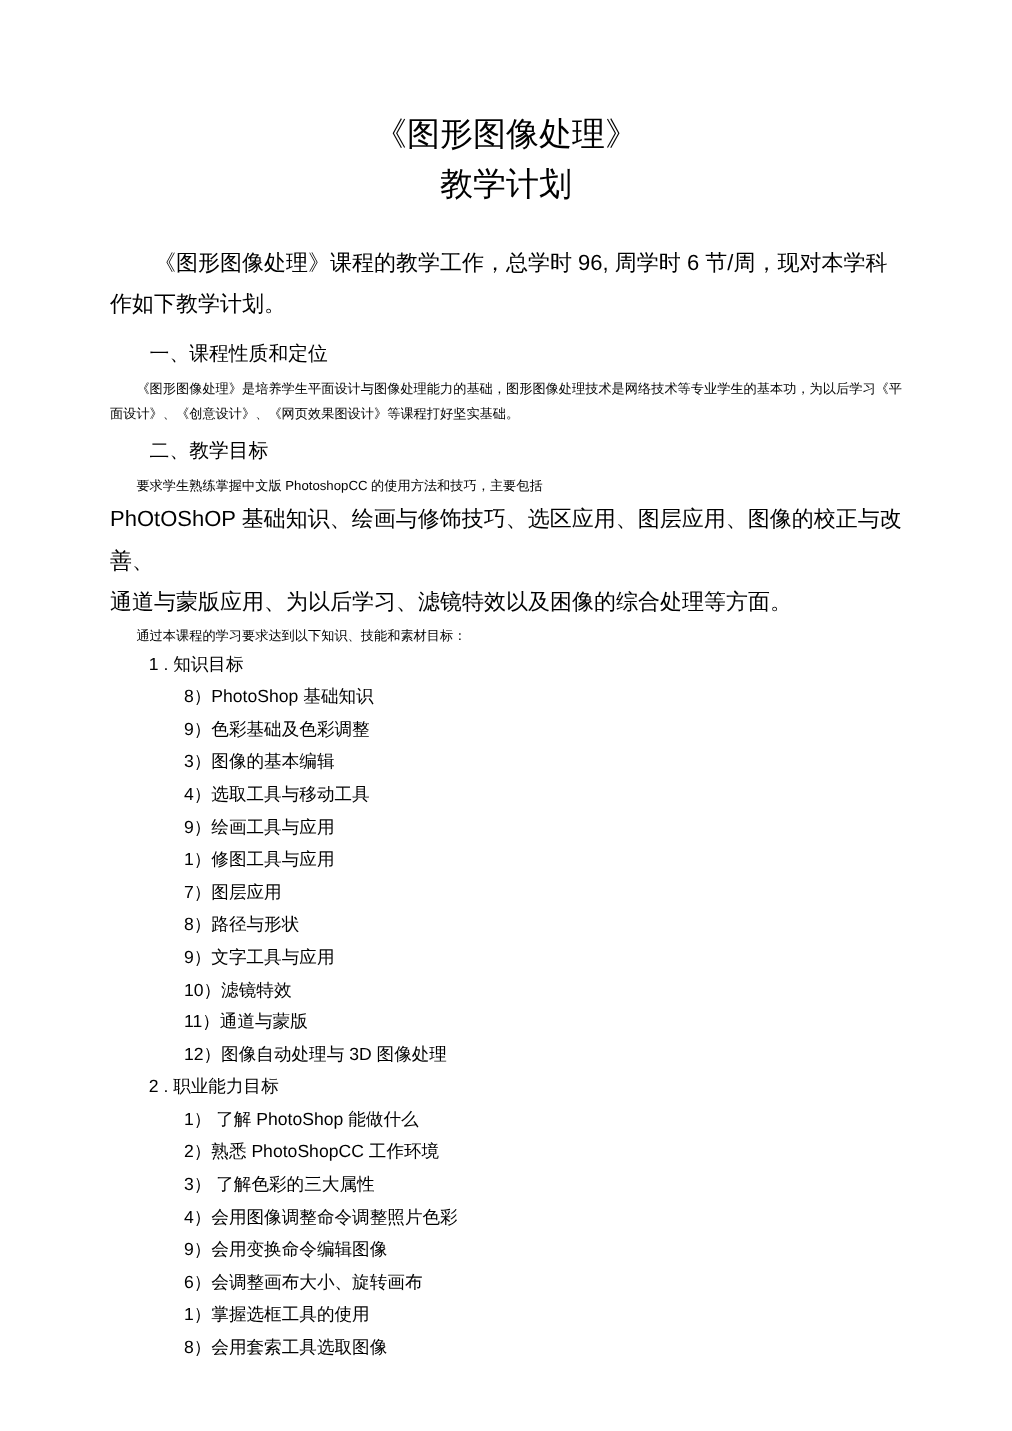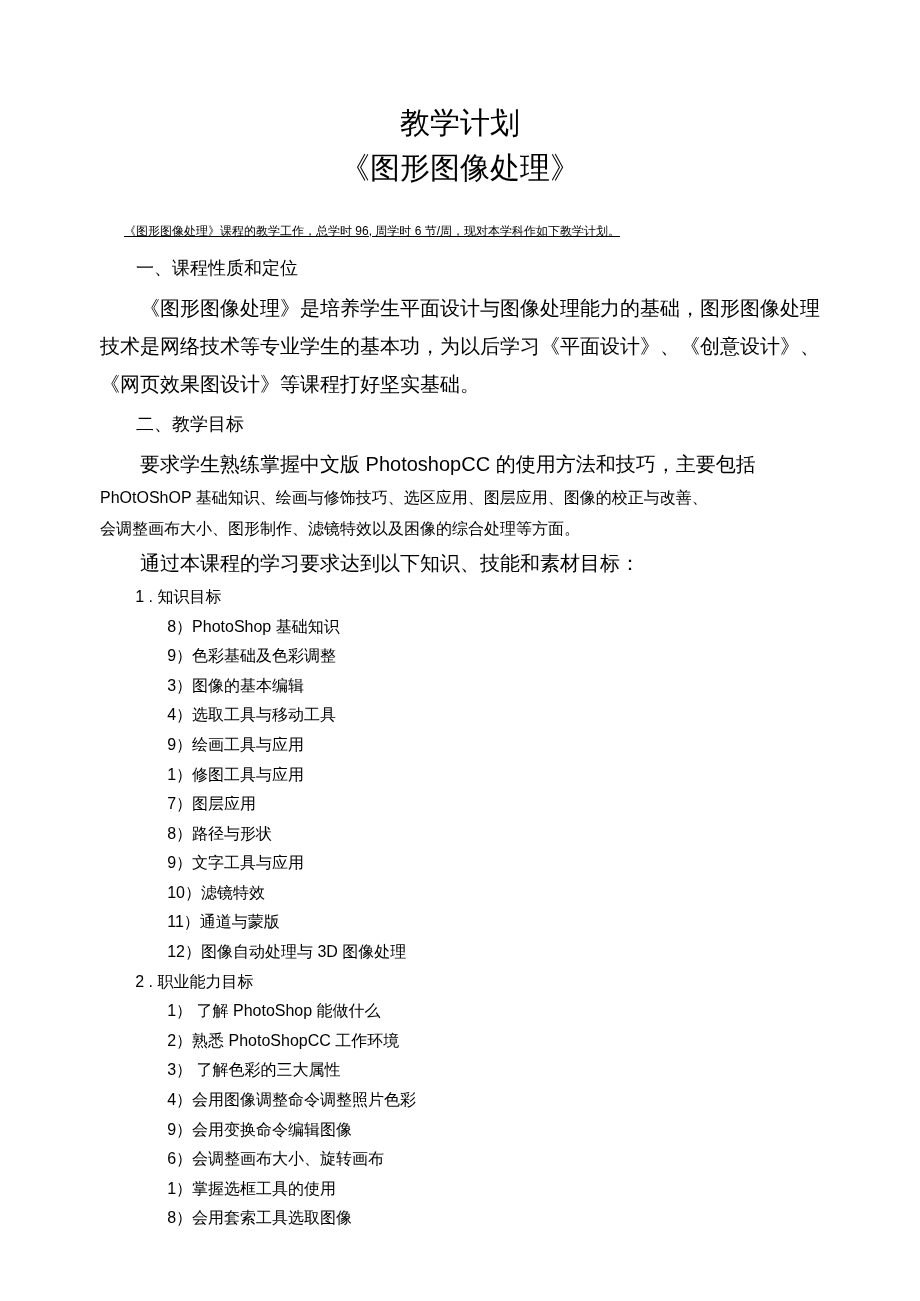--- a/index.html
+++ b/index.html
@@ -6,45 +6,45 @@
     body {
       width: 920px;
       min-height: 1301px;
       background: #ffffff;
       font-family: "SimSun", "宋体", serif;
       color: #000;
       padding: 100px 100px 40px 100px;
     }
     .title-block { text-align: center; margin-bottom: 30px; }
     .title-line { font-size: 30px; font-weight: normal; line-height: 1.5; }
-    .intro { font-size: 12px; line-height: 1.9; text-indent: 2em; margin-bottom: 8px; text-decoration: underline; }
+    .intro { font-size: 20px; line-height: 1.9; text-indent: 2em; margin-bottom: 8px; }
     .section-h { font-size: 18px; line-height: 1.9; text-indent: 2em; margin: 4px 0; }
-    .body-p { font-size: 20px; line-height: 1.9; text-indent: 2em; }
-    .body-p-noindent { font-size: 16px; line-height: 1.9; }
+    .body-p { font-size: 12px; line-height: 1.9; text-indent: 2em; }
+    .body-p-noindent { font-size: 20px; line-height: 1.9; }
     .list-label { font-size: 16px; line-height: 1.85; padding-left: 2.2em; }
     .li-1 { font-size: 16px; line-height: 1.85; padding-left: 4.2em; }
     .mixed { font-family: Arial, "SimSun", sans-serif; }
   </style>
 </head>
 <body>
 
 <div class="title-block">
+  <div class="title-line">《图形图像处理》</div>
   <div class="title-line">教学计划</div>
-  <div class="title-line">《图形图像处理》</div>
 </div>
 
 <p class="intro mixed">《图形图像处理》课程的教学工作，总学时 96, 周学时 6 节/周，现对本学科作如下教学计划。</p>
 
 <p class="section-h">一、课程性质和定位</p>
 <p class="body-p">《图形图像处理》是培养学生平面设计与图像处理能力的基础，图形图像处理技术是网络技术等专业学生的基本功，为以后学习《平面设计》、《创意设计》、《网页效果图设计》等课程打好坚实基础。</p>
 
 <p class="section-h">二、教学目标</p>
 <p class="body-p mixed">要求学生熟练掌握中文版 PhotoshopCC 的使用方法和技巧，主要包括</p>
 <p class="body-p-noindent mixed">PhOtOShOP 基础知识、绘画与修饰技巧、选区应用、图层应用、图像的校正与改善、</p>
-<p class="body-p-noindent">会调整画布大小、图形制作、滤镜特效以及困像的综合处理等方面。</p>
+<p class="body-p-noindent">通道与蒙版应用、为以后学习、滤镜特效以及困像的综合处理等方面。</p>
 <p class="body-p">通过本课程的学习要求达到以下知识、技能和素材目标：</p>
 
 <p class="list-label mixed">1 . 知识目标</p>
 <p class="li-1 mixed">8）PhotoShop 基础知识</p>
 <p class="li-1 mixed">9）色彩基础及色彩调整</p>
 <p class="li-1 mixed">3）图像的基本编辑</p>
 <p class="li-1 mixed">4）选取工具与移动工具</p>
 <p class="li-1 mixed">9）绘画工具与应用</p>
 <p class="li-1 mixed">1）修图工具与应用</p>
 <p class="li-1 mixed">7）图层应用</p>

